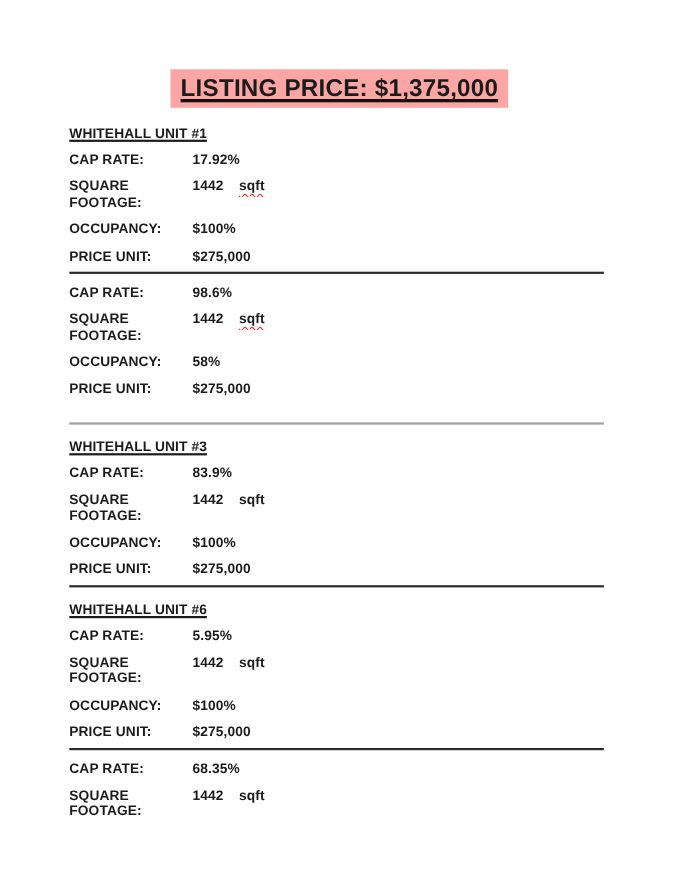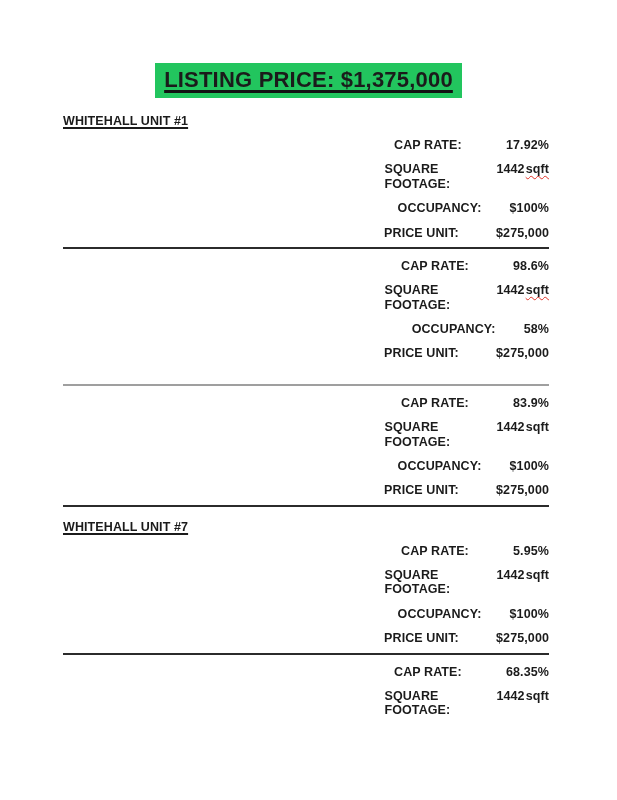--- a/index.html
+++ b/index.html
@@ -9,42 +9,42 @@
     background:#ffffff;
     overflow:hidden;
     font-family:"Liberation Sans","DejaVu Sans",sans-serif;
     font-weight:700;
     color:#1b1b1b;
     -webkit-font-smoothing:antialiased;
   }
   .title-band { text-align:center; padding-top:63px; }
   .title-highlight {
     display:inline-block;
-    background:#22c55e;
+    background:#fca5a5;
     padding:4px 9px 5px 9px;
     font-size:22px;
     letter-spacing:0.2px;
     text-decoration:underline;
     text-decoration-thickness:2.5px;
     text-underline-offset:3px;
     text-decoration-color:#111111;
   }
   .content { margin:13px 0 0 63px; width:486px; }
   .unit-heading {
     font-size:12.5px;
     margin:13px 0 0 0;
     letter-spacing:0.1px;
     text-decoration:underline;
     text-decoration-thickness:1.5px;
     text-underline-offset:2px;
   }
   .content section:first-of-type .unit-heading { margin-top:16px; }
-  .row { display:flex; margin-top:10px; font-size:12.5px; line-height:1.15; letter-spacing:0.1px;justify-content:flex-end; }
+  .row { display:flex; margin-top:10px; font-size:12.5px; line-height:1.15; letter-spacing:0.1px; }
   .row .label { width:112px; flex:none; }
-  .sqft-unit { margin-left:1px; }
+  .sqft-unit { margin-left:14px; }
   .squiggle {
     text-decoration-line:underline;
     text-decoration-style:wavy;
     text-decoration-color:#e03127;
     text-decoration-thickness:1px;
     text-underline-offset:2px;
   }
   hr.divider { border:none; border-top:2px solid #2b2b2b; margin:7px 0 0 0; height:0; }
   hr.divider.light { border-top-color:#9f9f9f; margin-top:23px; }
 </style>
@@ -94,41 +94,42 @@
         <span class="value">58%</span>
       </div>
       <div class="row">
         <span class="label">PRICE UNIT:</span>
         <span class="value">$275,000</span>
       </div>
       <hr class="divider light">
     </section>
 
     <section>
+      <h2 class="unit-heading">WHITEHALL UNIT #3</h2>
       <div class="row">
         <span class="label">CAP RATE:</span>
         <span class="value">83.9%</span>
       </div>
       <div class="row">
         <span class="label">SQUARE FOOTAGE:</span>
         <span class="value"><span>1442</span><span class="sqft-unit">sqft</span></span>
       </div>
       <div class="row">
         <span class="label">OCCUPANCY:</span>
         <span class="value">$100%</span>
       </div>
       <div class="row">
         <span class="label">PRICE UNIT:</span>
         <span class="value">$275,000</span>
       </div>
       <hr class="divider">
     </section>
 
     <section>
-      <h2 class="unit-heading">WHITEHALL UNIT #7</h2>
+      <h2 class="unit-heading">WHITEHALL UNIT #6</h2>
       <div class="row">
         <span class="label">CAP RATE:</span>
         <span class="value">5.95%</span>
       </div>
       <div class="row">
         <span class="label">SQUARE FOOTAGE:</span>
         <span class="value"><span>1442</span><span class="sqft-unit">sqft</span></span>
       </div>
       <div class="row">
         <span class="label">OCCUPANCY:</span>

